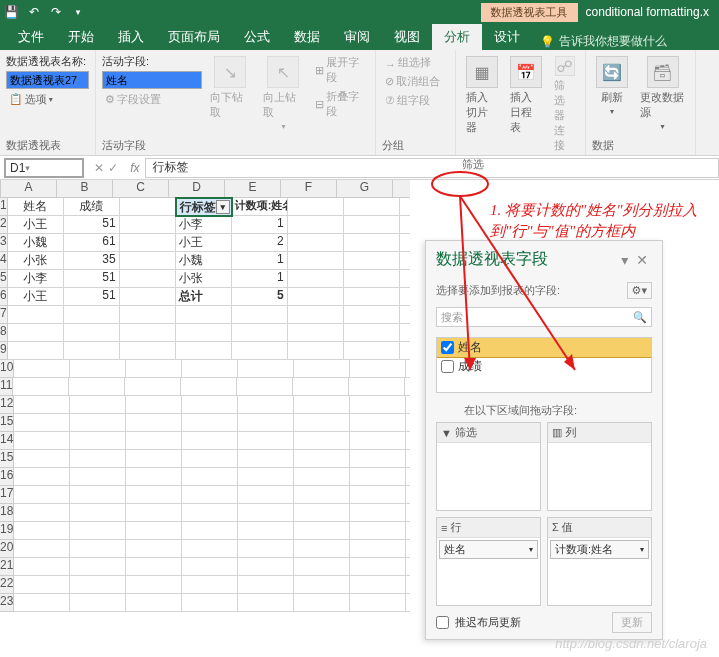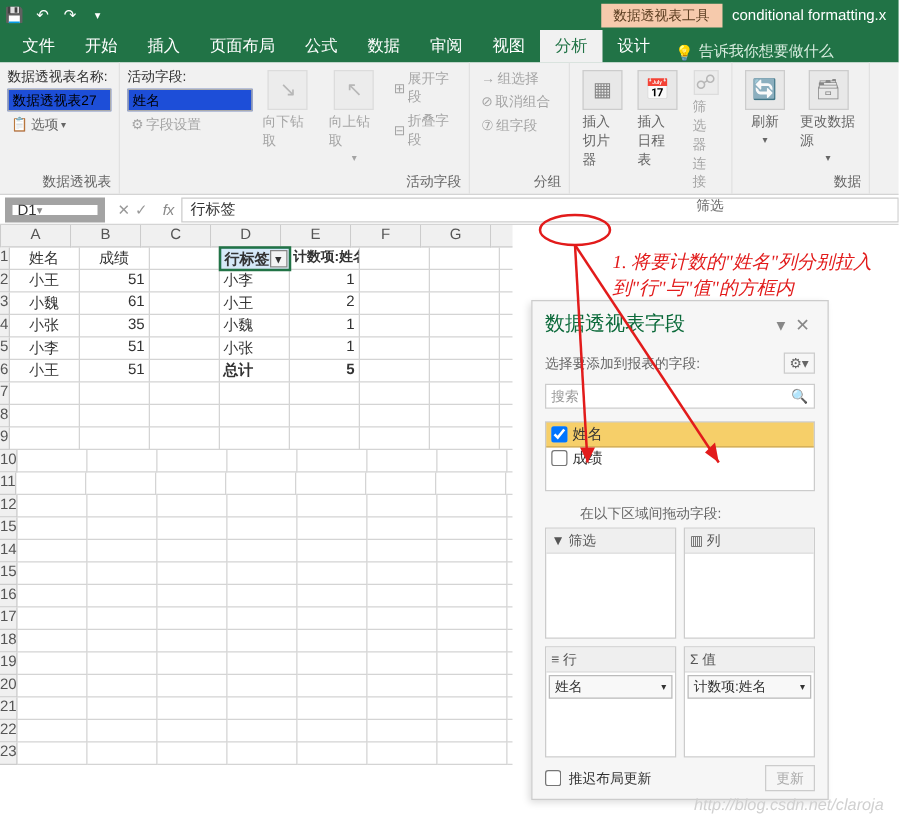--- a/index.html
+++ b/index.html
@@ -15,32 +15,32 @@
 
 
 .ribbon-tabs { height: 26px; background: #217346; display: flex; align-items: flex-end; padding-left: 6px; }
 .ribbon-tab { color: #fff; font-size: 13px; padding: 4px 12px; cursor: pointer; }
 .ribbon-tab.active { background: #f1f1f1; color: #217346; }
 .tell-me { color: #d7ecde; font-size: 12px; display: flex; align-items: center; gap: 4px; padding: 0 8px; }
 
 
 .ribbon { height: 106px; background: #f1f1f1; border-bottom: 1px solid #d4d4d4; display: flex; }
 .ribbon-group { border-right: 1px solid #e1e1e1; padding: 4px 6px 2px; display: flex; flex-direction: column; }
-.ribbon-group .group-label { text-align: right; font-size: 11px; color: #666; margin-top: auto; padding-top: 2px; }
+.ribbon-group .group-label { text-align: left; font-size: 11px; color: #666; margin-top: auto; padding-top: 2px; }
 .ribbon-group .body { flex: 1; display: flex; gap: 4px; }
 .rg-col { display: flex; flex-direction: column; gap: 2px; font-size: 11px; }
-.rg-input { height: 18px; border: 1px solid #ababab; background: #1d4ed8; font-size: 11px; padding: 0 3px; }
+.rg-input { height: 18px; border: 1px solid #ababab; background: #3b82f6; font-size: 11px; padding: 0 3px; }
 .rg-btn { display: flex; flex-direction: column; align-items: center; font-size: 11px; color: #666; padding: 2px 4px; gap: 2px; }
 .rg-btn.small { flex-direction: row; padding: 1px 3px; }
 .rg-btn .icon-box { width: 32px; height: 32px; background: #e8e8e8; border: 1px solid #ccc; display: flex; align-items: center; justify-content: center; font-size: 16px; color: #888; }
 .rg-btn.disabled { opacity: 0.55; }
 
 
 .formulabar { height: 24px; border-bottom: 1px solid #d4d4d4; display: flex; align-items: center; background: #fff; }
-.namebox { width: 80px; height: 20px; border: 6px solid #a3a3a3; margin: 0 4px; padding: 0 4px; font-size: 12px; display: flex; align-items: center; justify-content: flex-start; }
+.namebox { width: 80px; height: 20px; border: 2px solid #a3a3a3; margin: 0 4px; padding: 0 4px; font-size: 12px; display: flex; align-items: center; justify-content: flex-start; }
 .fx-btns { display: flex; gap: 4px; padding: 0 6px; color: #999; font-size: 12px; }
 .fx-label { font-style: italic; color: #888; padding: 0 6px; }
 .formula-input { flex: 1; height: 20px; border: 1px solid #ccc; padding: 0 6px; font-size: 12px; display: flex; align-items: center; }
 
 
 .grid-area { position: relative; height: 481px; display: flex; }
 .grid-left { flex: 0 0 410px; overflow: hidden; }
 .col-headers { display: flex; height: 18px; }
 .col-headers .corner { width: 22px; background: #f0f0f0; border-right: 1px solid #ccc; border-bottom: 1px solid #ccc; }
 .col-headers .ch { flex: 0 0 56px; background: #f0f0f0; border-right: 1px solid #ccc; border-bottom: 1px solid #ccc; text-align: center; font-size: 12px; color: #555; }

